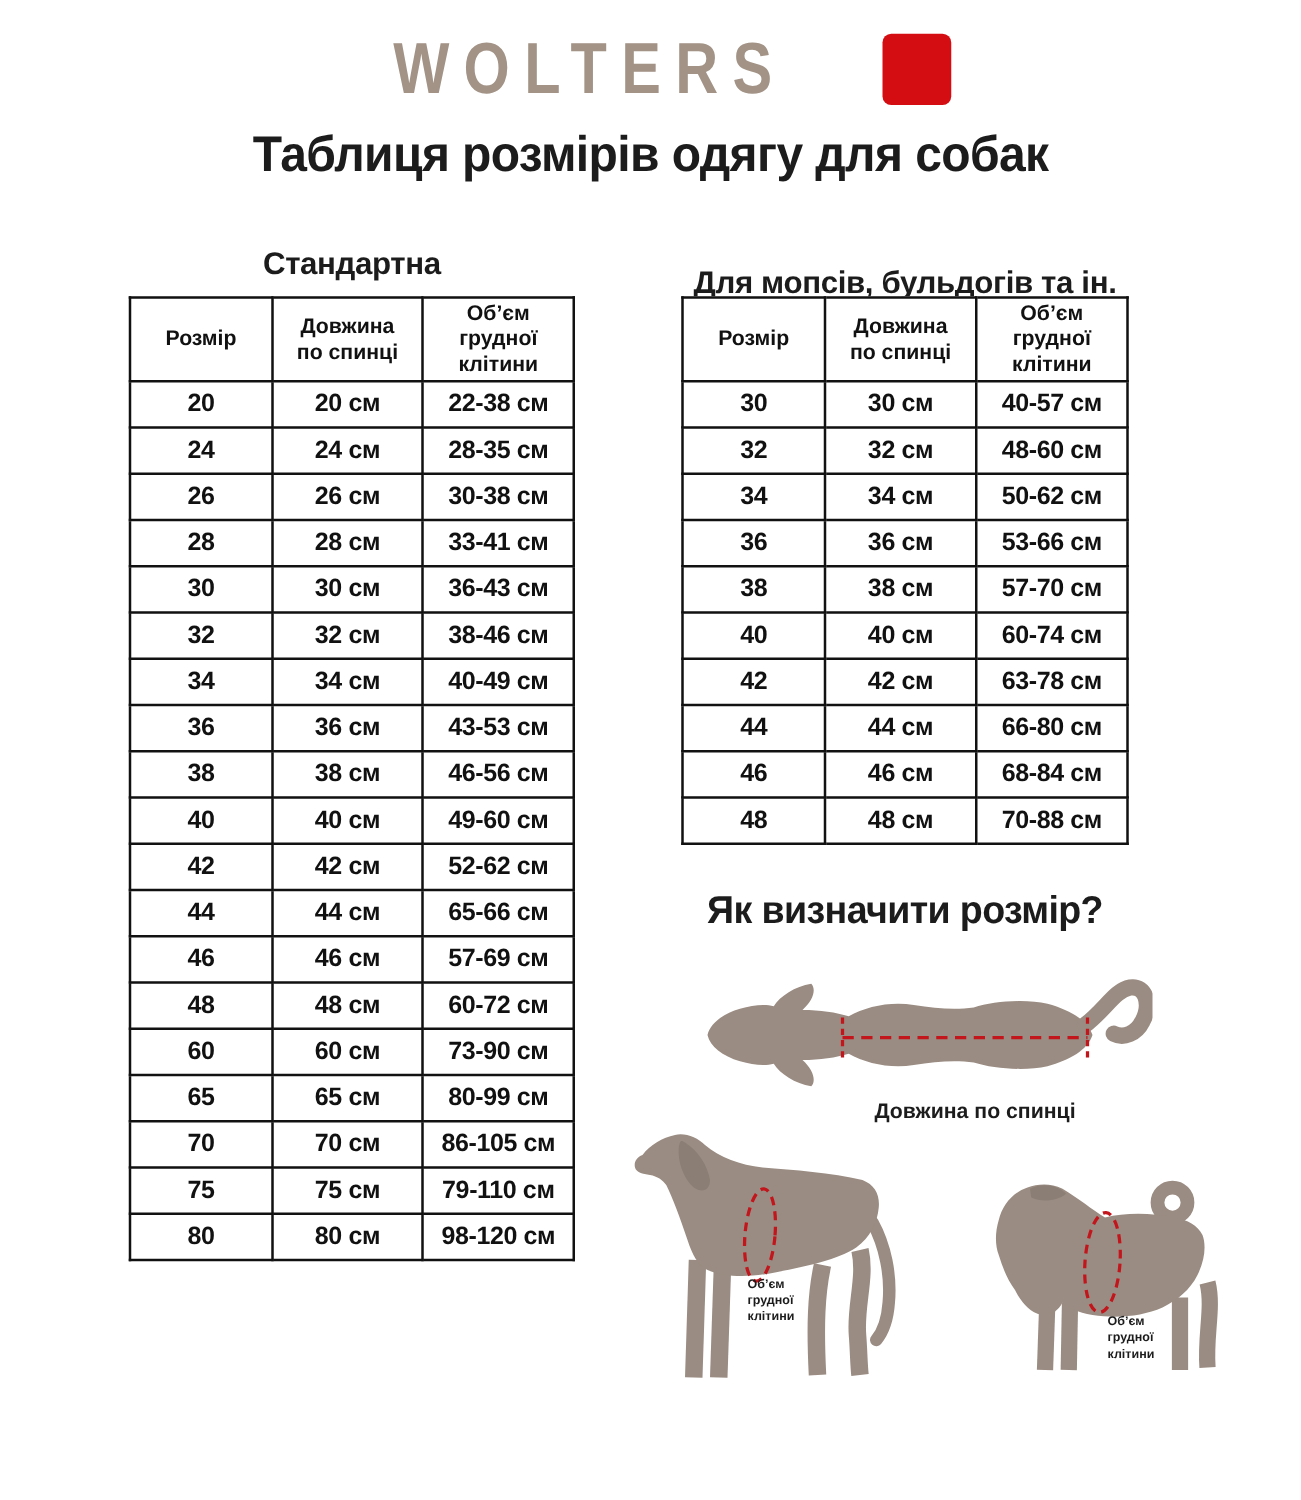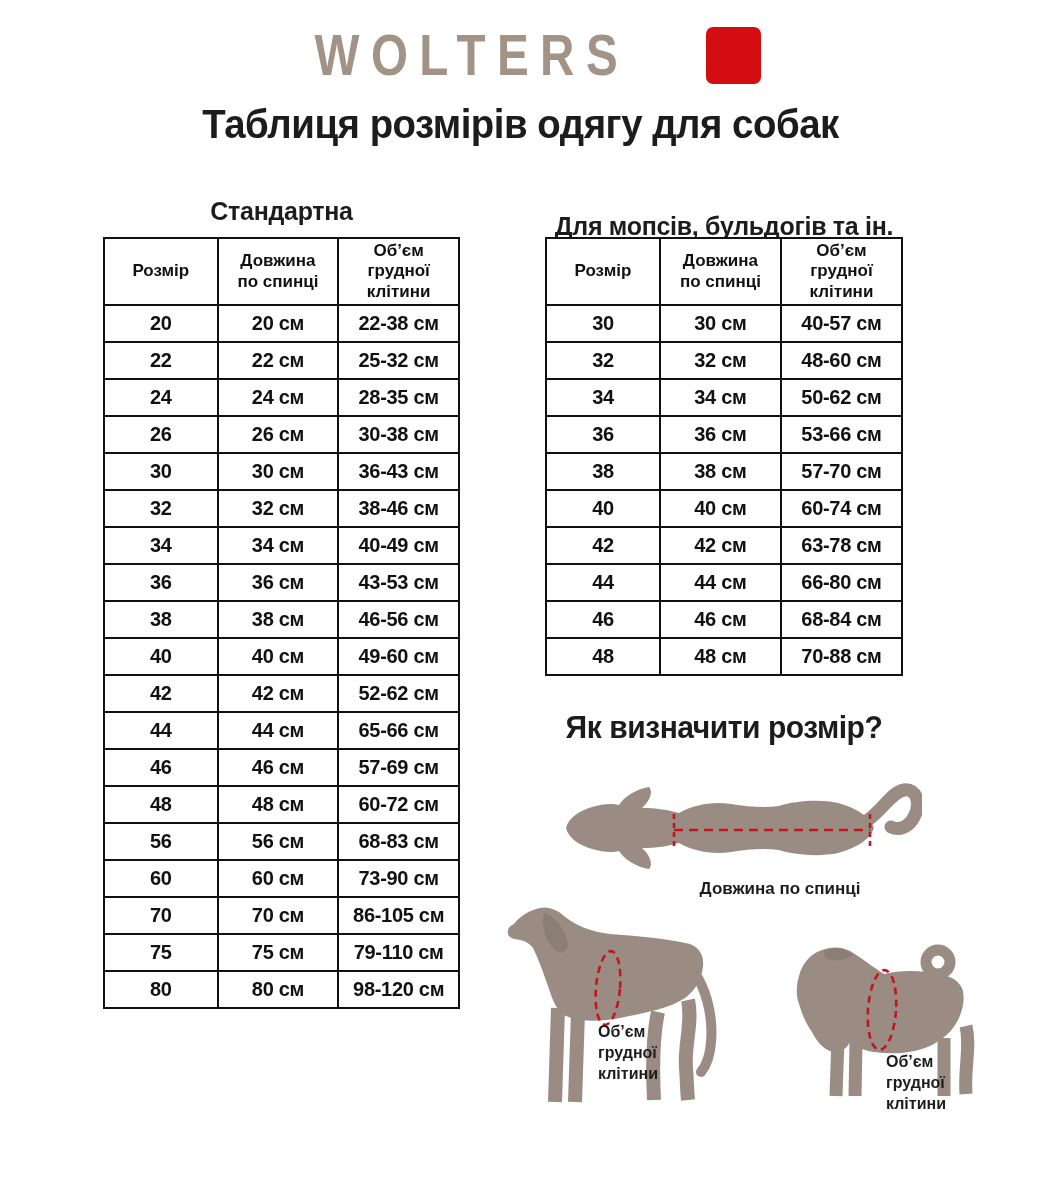--- a/index.html
+++ b/index.html
@@ -59,21 +59,21 @@
     top:710px;left:545px;width:358px;text-align:center;
     font-size:31px;font-weight:700;letter-spacing:-0.5px;transform:scaleX(.97);
   }
   .topview-svg{top:772px;left:562px;width:360px;height:112px;}
   .back-label{
     top:879px;left:655px;width:250px;text-align:center;
     font-size:17px;font-weight:700;
   }
   .dog1-svg{top:900px;left:500px;width:225px;height:210px;}
   .dog2-svg{top:938px;left:790px;width:200px;height:165px;}
-  .chest-label{font-size:16px;font-weight:700;line-height:1.32;}
+  .chest-label{font-size:10px;font-weight:700;line-height:1.32;}
   .chest-1{top:1021px;left:598px;width:90px;}
   .chest-2{top:1051px;left:886px;width:90px;}
 </style>
 </head>
 <body>
 
 <div class="abs logo-row">
   <span class="logo-text">WOLTERS</span>
   <span class="logo-square"></span>
 </div>
@@ -95,35 +95,35 @@
           <th>Об’єм грудної клітини</th>
         </tr>
       </thead>
       <tbody>
         <tr>
           <td>20</td>
           <td>20 см</td>
           <td>22-38 см</td>
         </tr>
         <tr>
-          <td>22</td>
-          <td>22 см</td>
-          <td>25-32 см</td>
-        </tr>
-        <tr>
           <td>24</td>
           <td>24 см</td>
           <td>28-35 см</td>
         </tr>
         <tr>
           <td>26</td>
           <td>26 см</td>
           <td>30-38 см</td>
         </tr>
         <tr>
+          <td>28</td>
+          <td>28 см</td>
+          <td>33-41 см</td>
+        </tr>
+        <tr>
           <td>30</td>
           <td>30 см</td>
           <td>36-43 см</td>
         </tr>
         <tr>
           <td>32</td>
           <td>32 см</td>
           <td>38-46 см</td>
         </tr>
         <tr>
@@ -160,28 +160,28 @@
           <td>46</td>
           <td>46 см</td>
           <td>57-69 см</td>
         </tr>
         <tr>
           <td>48</td>
           <td>48 см</td>
           <td>60-72 см</td>
         </tr>
         <tr>
-          <td>56</td>
-          <td>56 см</td>
-          <td>68-83 см</td>
-        </tr>
-        <tr>
           <td>60</td>
           <td>60 см</td>
           <td>73-90 см</td>
+        </tr>
+        <tr>
+          <td>65</td>
+          <td>65 см</td>
+          <td>80-99 см</td>
         </tr>
         <tr>
           <td>70</td>
           <td>70 см</td>
           <td>86-105 см</td>
         </tr>
         <tr>
           <td>75</td>
           <td>75 см</td>
           <td>79-110 см</td>

